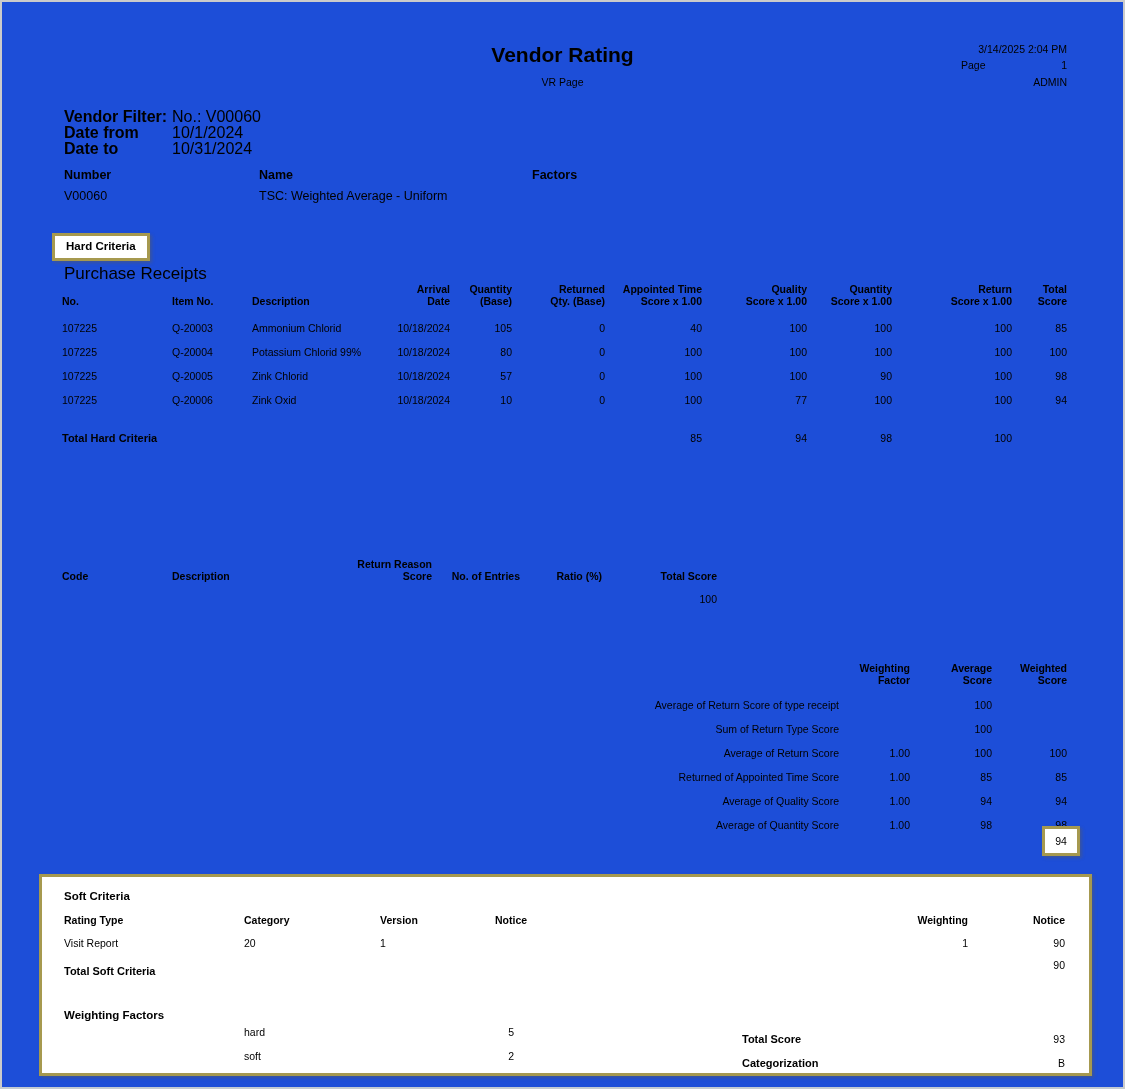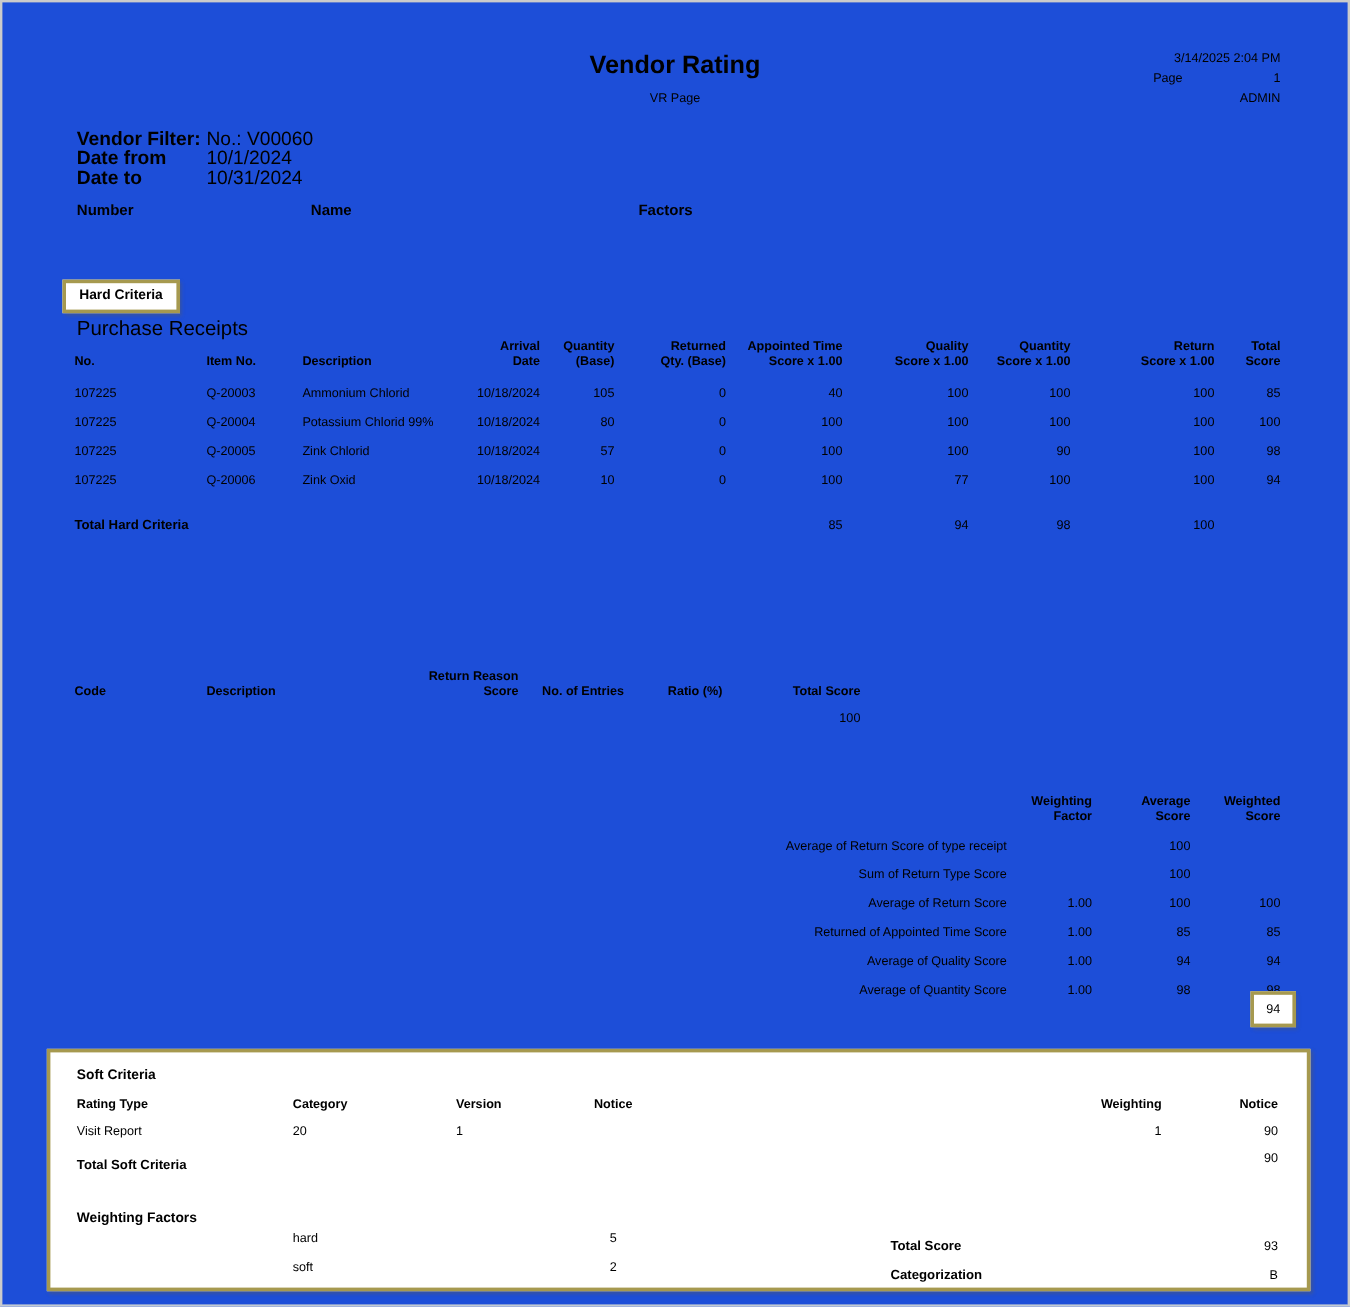--- a/index.html
+++ b/index.html
@@ -124,20 +124,25 @@
       <span class="filter-label">Date to</span>
       <span>10/31/2024</span>
     </div>
   </div>
 
   <div class="vendor">
     <div class="vendor-head">
       <span class="v-number">Number</span>
       <span class="v-name">Name</span>
       <span class="v-loc">Factors</span>
+    </div>
+    <div class="vendor-vals">
+      <span class="v-number">V00060</span>
+      <span class="v-name">TSC: Weighted Average - Uniform</span>
+      <span class="v-loc"></span>
     </div>
   </div>
 
   <div class="hard-box gold-box">
     <span>Hard Criteria</span>
   </div>
   <div class="pr-label">Purchase Receipts</div>
 
   <div class="hard-table-wrap">
     <table class="hard-table">

